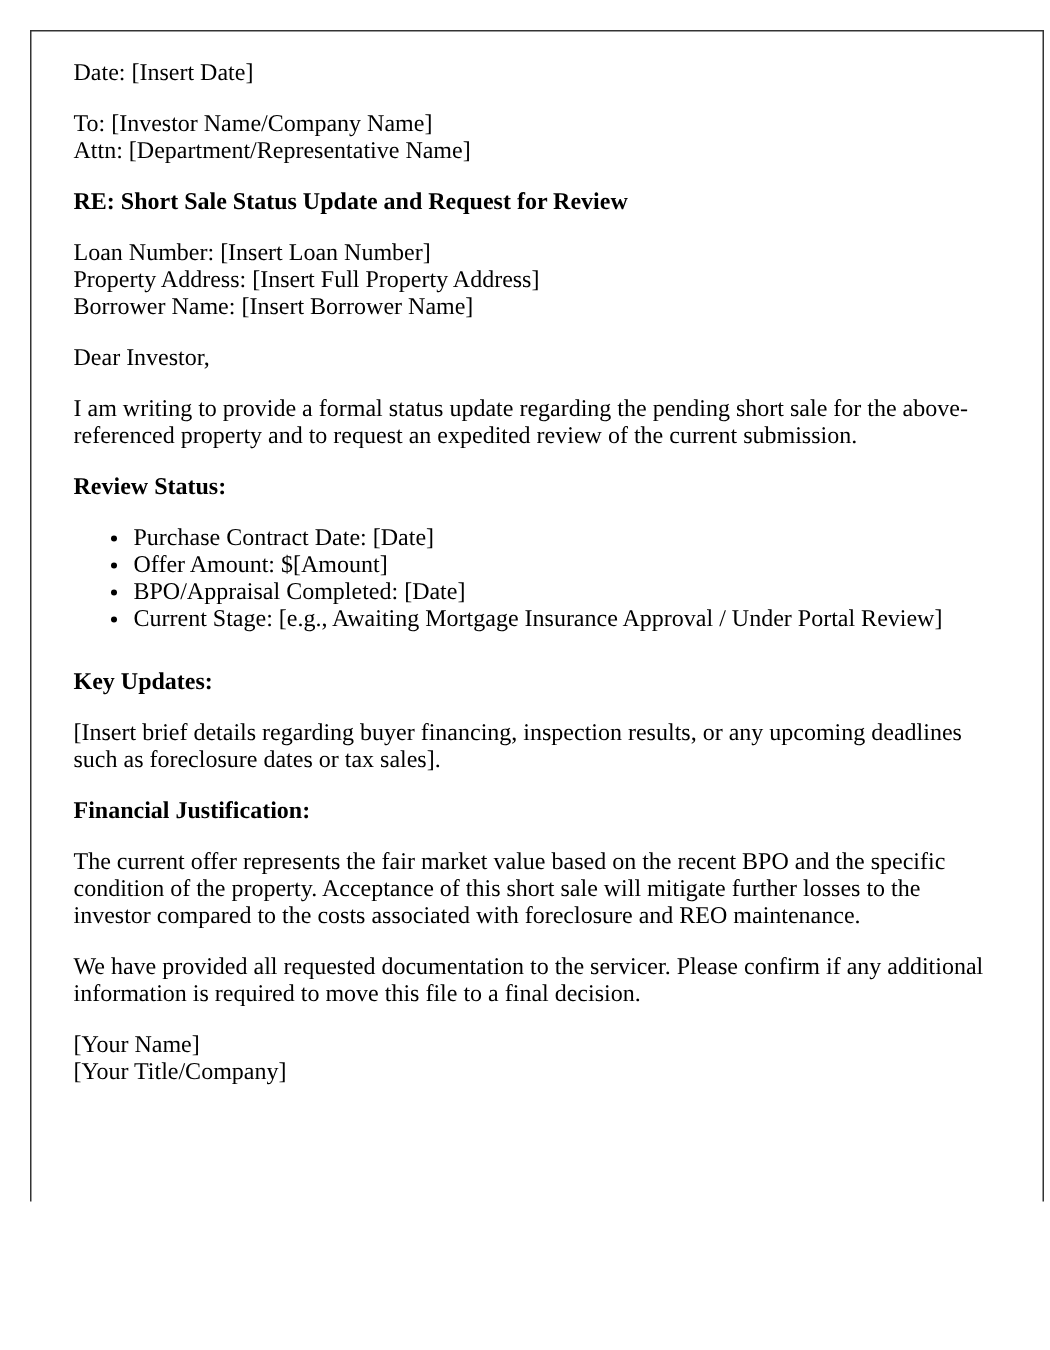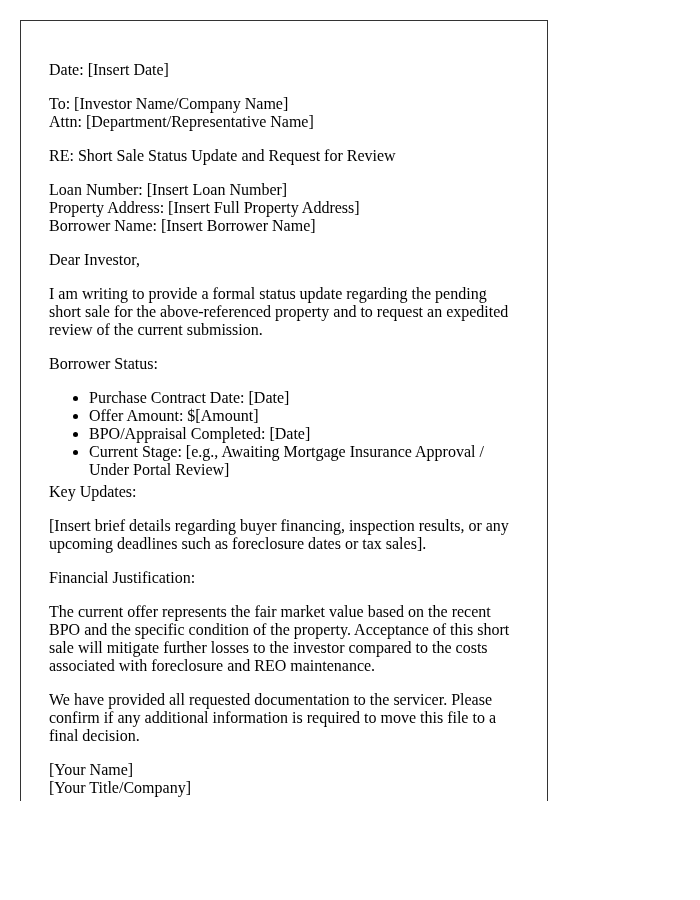--- a/index.html
+++ b/index.html
@@ -1,33 +1,33 @@
 <!DOCTYPE html>
 <html><head>
 <meta charset="utf-8">
 <style>
   html, body { margin: 0; padding: 0; background: #ffffff; }
   body { width: 700px; height: 900px; position: relative; overflow: hidden; }
   .page {
     position: absolute;
     left: 20px; top: 20px;
-    width: 528px; height: 781px;
+    width: 676px; height: 781px;
     border: 1px solid #333333;
     border-bottom: none;
     box-sizing: border-box;
     overflow: hidden;
-    padding: 40px 28px 0 28px;
+    padding: 19px 28px 0 28px;
     font-family: "Liberation Serif", serif;
     font-size: 16px;
     line-height: 18px;
     color: #000000;
   }
   p { margin: 0 0 16px 0; }
-  .bold { font-weight: normal; }
-  ul { margin: 0 0 4px 0; padding-left: 40px; }
+  .bold { font-weight: bold; }
+  ul { margin: 0 0 24px 0; padding-left: 40px; }
   li { margin: 0; }
   .line { display: block; }
 </style>
 </head>
 <body>
 
 <div class="page">
   <p>Date: [Insert Date]</p>
 
   <p>
@@ -40,21 +40,21 @@
   <p>
     <span class="line">Loan Number: [Insert Loan Number]</span>
     <span class="line">Property Address: [Insert Full Property Address]</span>
     <span class="line">Borrower Name: [Insert Borrower Name]</span>
   </p>
 
   <p>Dear Investor,</p>
 
   <p>I am writing to provide a formal status update regarding the pending short sale for the above-referenced property and to request an expedited review of the current submission.</p>
 
-  <p class="bold">Borrower Status:</p>
+  <p class="bold">Review Status:</p>
   <ul>
     <li>Purchase Contract Date: [Date]</li>
     <li>Offer Amount: $[Amount]</li>
     <li>BPO/Appraisal Completed: [Date]</li>
     <li>Current Stage: [e.g., Awaiting Mortgage Insurance Approval / Under Portal Review]</li>
   </ul>
 
   <p class="bold">Key Updates:</p>
   <p>[Insert brief details regarding buyer financing, inspection results, or any upcoming deadlines such as foreclosure dates or tax sales].</p>
 

